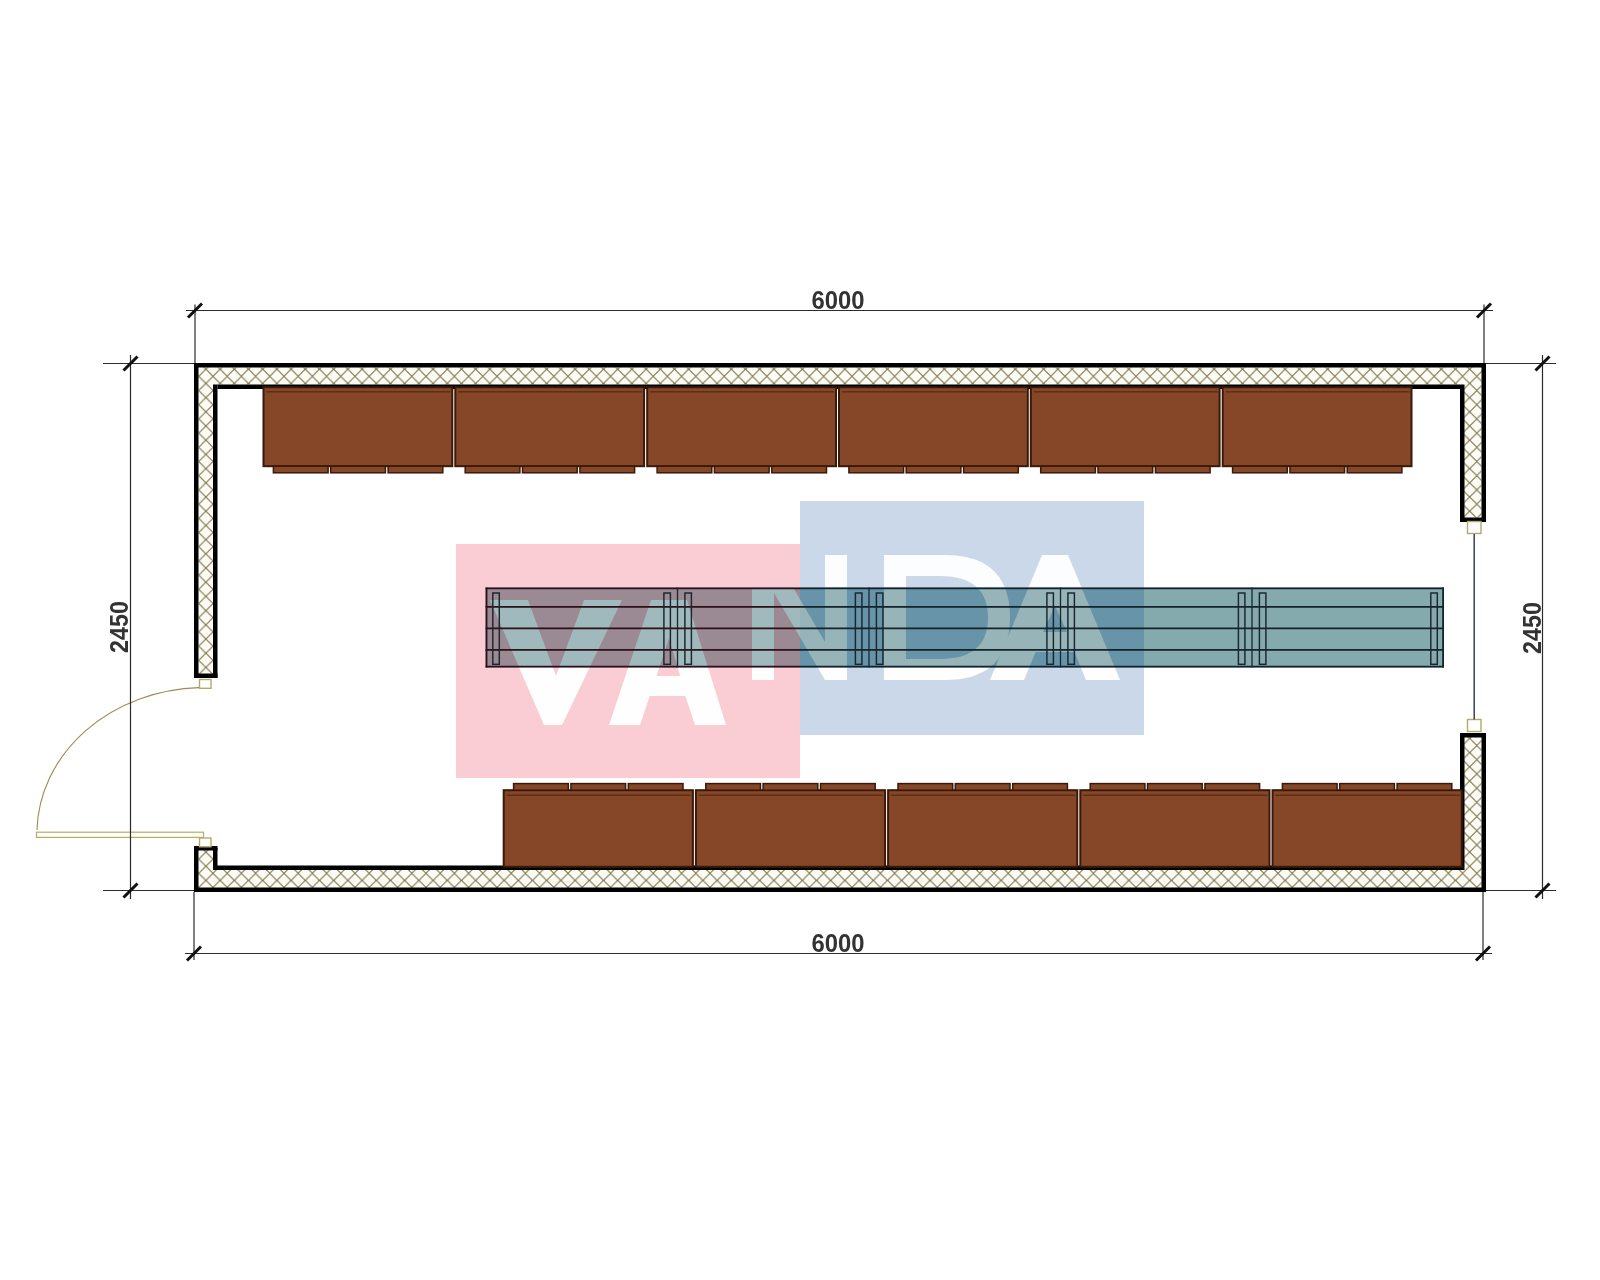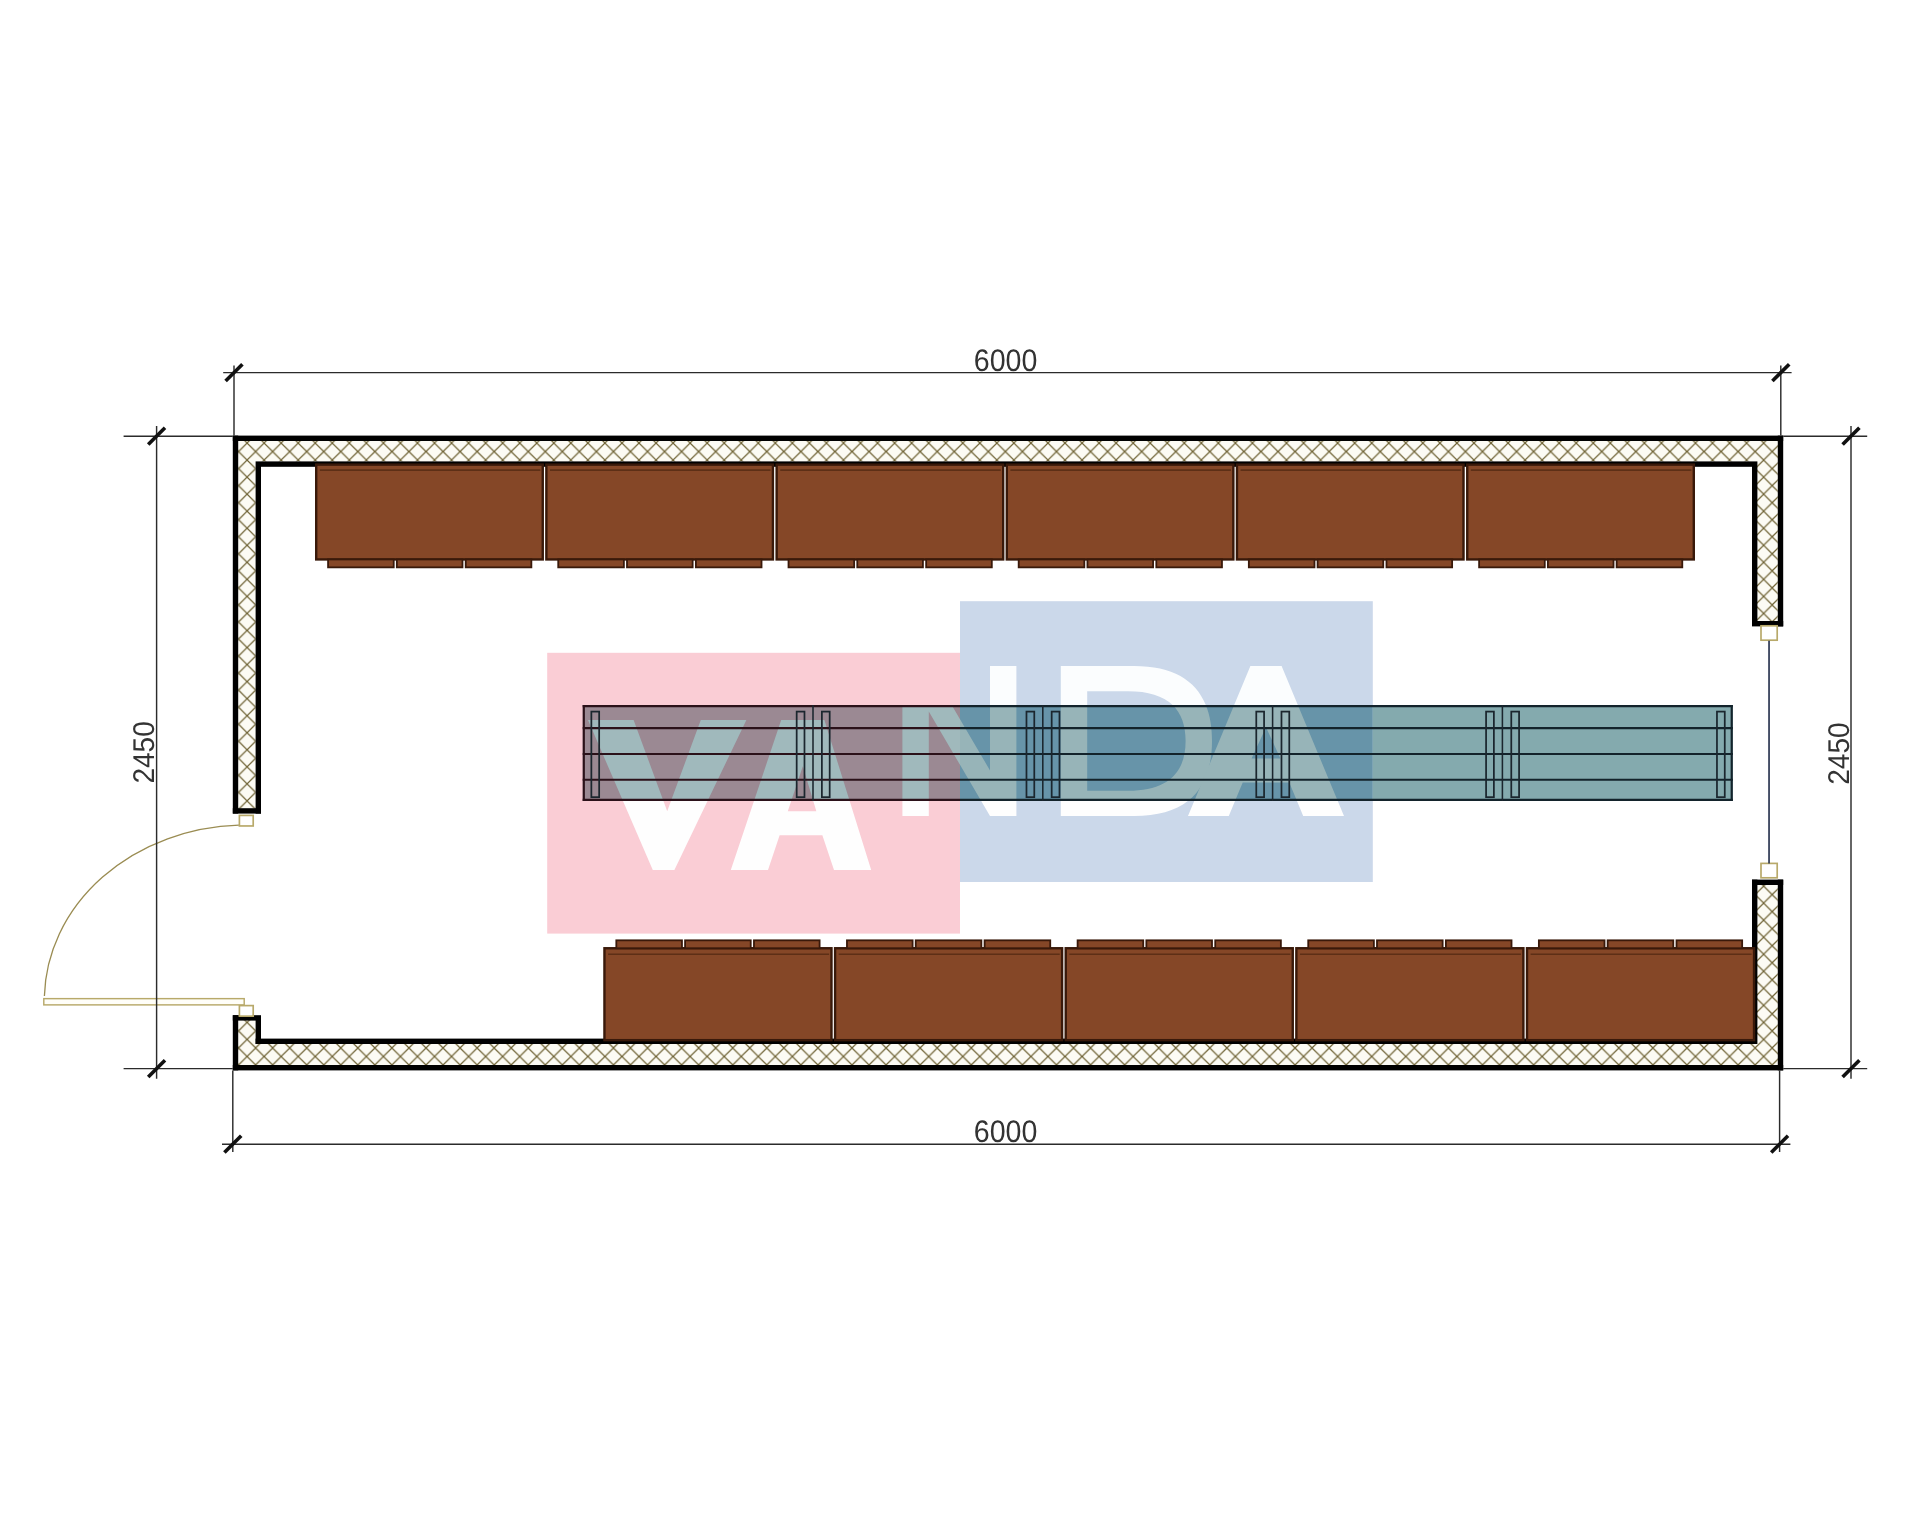--- a/index.html
+++ b/index.html
@@ -1,16 +1,16 @@
 <!DOCTYPE html>
 <html><head>
 <meta charset="utf-8">
 <style>
   html,body{margin:0;padding:0;background:#ffffff;}
-  .page{width:1600px;height:1280px;position:relative;font-family:"Liberation Sans", sans-serif;}
+  .page{width:1600px;height:1280px;position:relative;font-family:"Liberation Sans", sans-serif;font-weight:bold;}
   svg{display:block;}
 </style>
 </head>
 <body>
 <div class="page">
 <svg width="1600" height="1280" viewBox="0 0 1600 1280">
 <defs>
   <pattern id="hatch" width="14.2" height="14.2" patternUnits="userSpaceOnUse">
     <rect x="0" y="0" width="14.2" height="14.2" fill="#fcfbf4"></rect>
     <path d="M0,7.1 L7.1,0 M7.1,14.2 L14.2,7.1 M0,7.1 L7.1,14.2 M7.1,0 L14.2,7.1" stroke="#6f6335" stroke-width="1.0" fill="none"></path>

